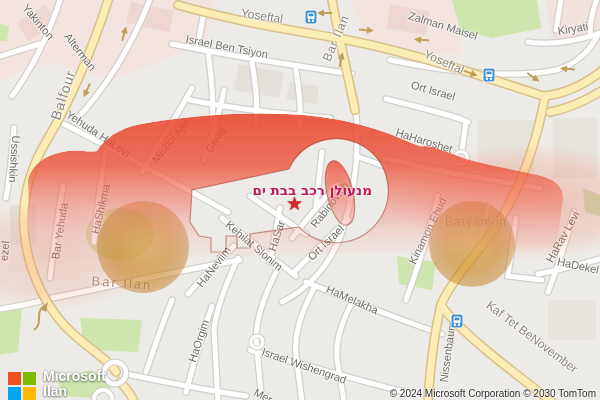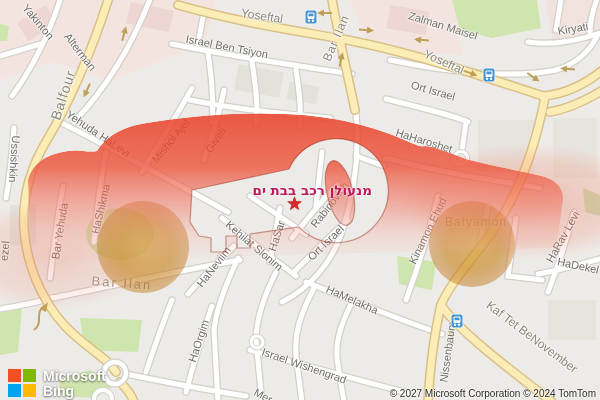--- a/index.html
+++ b/index.html
@@ -14,21 +14,21 @@
   #top-layer{z-index:5;}
   .street{position:absolute;font-size:11px;color:#6f6d66;white-space:nowrap;line-height:1;
           text-shadow:0 0 2px #fff,0 0 2px #fff,0 0 3px #fff,0 1px 2px #fff;
           transform-origin:center;}
   .transit{position:absolute;width:13px;height:15px;transform:translate(-50%,-50%);}
   .hebrew-label{position:absolute;left:250px;top:182px;width:122px;text-align:right;
           direction:rtl;font:bold 13.5px "DejaVu Sans",sans-serif;color:#be185d;
           text-shadow:0 0 2px rgba(255,255,255,.9),0 0 3px rgba(255,255,255,.8);}
   .star{position:absolute;left:286px;top:194px;font:19px "DejaVu Sans",sans-serif;color:#d42a2a;
           text-shadow:0 0 1px #8e1414;line-height:1;}
-  .bing-logo{position:absolute;left:8px;top:369px;display:flex;align-items:flex-start;gap:7px;}
+  .bing-logo{position:absolute;left:8px;top:369px;display:flex;align-items:flex-end;gap:7px;}
   .ms-squares{display:grid;grid-template-columns:13px 13px;grid-template-rows:13px 13px;gap:2px;}
   .ms-squares i{display:block;}
   .sq-red{background:#f25022;}  .sq-green{background:#7fba00;}
   .sq-blue{background:#00a4ef;} .sq-yellow{background:#ffb900;}
   .logo-text{color:#fff;font-size:14px;font-weight:600;line-height:1.1;
           text-shadow:0 1px 2px rgba(0,0,0,.45),0 0 3px rgba(0,0,0,.3);}
   .attribution{position:absolute;right:4px;bottom:1px;text-align:right;font-size:10px;
           color:#2a2a2a;line-height:11px;
           text-shadow:0 0 2px #fff,0 0 2px #fff,0 0 3px #fff;}
 </style>
@@ -346,21 +346,21 @@
 
     <div class="bing-logo" style="pointer-events:auto;">
       <div class="ms-squares">
         <i class="sq-red"></i>
           <i class="sq-green"></i>
           <i class="sq-blue"></i>
           <i class="sq-yellow"></i>
       </div>
       <div class="logo-text">
         <div>Microsoft</div>
-        <div>Bing</div>
+        <div>Ilan</div>
       </div>
     </div>
 
     <div class="attribution">
-      <div>© 2027 Microsoft Corporation © 2024 TomTom</div>
+      <div>© 2024 Microsoft Corporation © 2030 TomTom</div>
     </div>
   </div>
 </div>
 
 </body></html>

